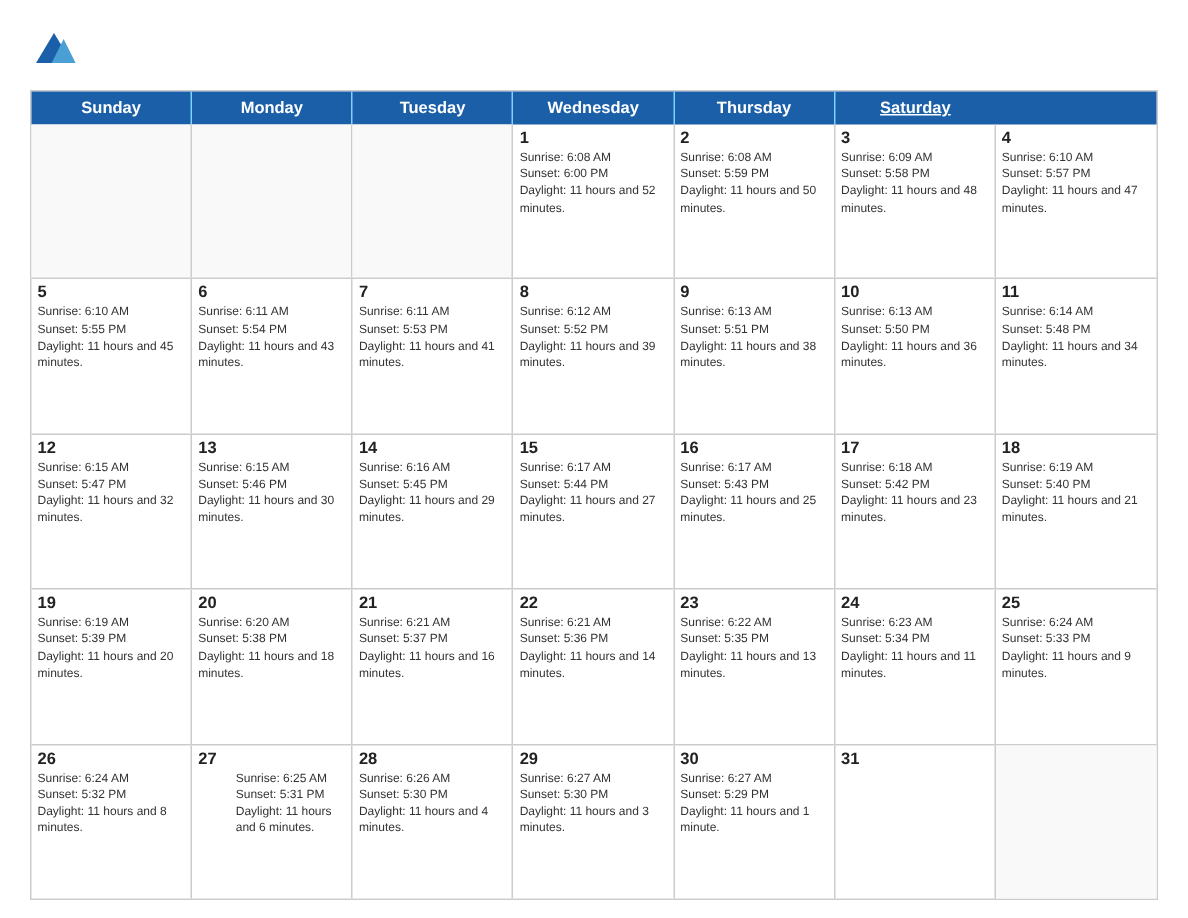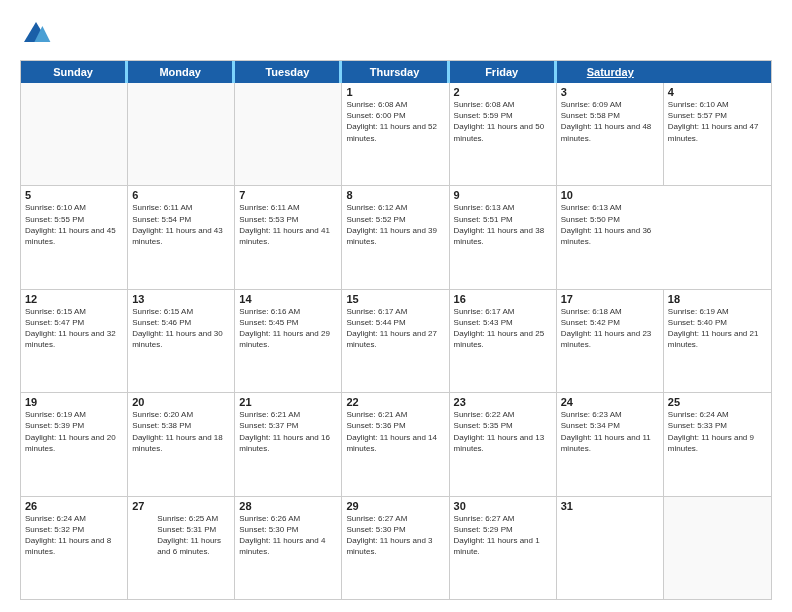--- a/index.html
+++ b/index.html
@@ -69,21 +69,21 @@
       display: grid;
       grid-template-columns: repeat(7, 1fr);
       background: #1a5fa8;
     }
     .cal-header-cell {
       color: #fff;
       font-size: 11px;
       font-weight: bold;
       text-align: center;
       padding: 5px 2px;
-      border-right: 3px solid #7dd3fc;
+      border-right: 1px solid #7dd3fc;
     }
     .cal-header-cell:last-child { border-right: none; text-decoration: underline; }
     .cal-body {
       flex: 1;
       display: flex;
       flex-direction: column;
     }
     .cal-row {
       display: grid;
       grid-template-columns: repeat(7, 1fr);
@@ -132,22 +132,22 @@
       <div class="month-title"></div>
       <div class="location-title"></div>
     </div>
   </div>
 
   <div class="calendar">
     <div class="cal-header">
     <div class="cal-header-cell">Sunday</div>
         <div class="cal-header-cell">Monday</div>
         <div class="cal-header-cell">Tuesday</div>
+        <div class="cal-header-cell">Wednesday</div>
         <div class="cal-header-cell">Thursday</div>
-        <div class="cal-header-cell">Friday</div>
         <div class="cal-header-cell">Saturday</div>
       </div>
     <div class="cal-body">
     <div class="cal-row">
           <div class="cal-cell empty"></div>
           <div class="cal-cell empty"></div>
           <div class="cal-cell empty"></div>
           <div class="cal-cell">
             <div class="day-num">1</div>
             <div class="cell-info" style="white-space: pre-line;">Sunrise: 6:08 AM
@@ -203,20 +203,26 @@
             <div class="cell-info" style="white-space: pre-line;">Sunrise: 6:13 AM
 Sunset: 5:51 PM
 Daylight: 11 hours and 38 minutes.</div>
           </div>
           <div class="cal-cell">
             <div class="day-num">10</div>
             <div class="cell-info" style="white-space: pre-line;">Sunrise: 6:13 AM
 Sunset: 5:50 PM
 Daylight: 11 hours and 36 minutes.</div>
           </div>
+          <div class="cal-cell">
+            <div class="day-num">11</div>
+            <div class="cell-info" style="white-space: pre-line;">Sunrise: 6:14 AM
+Sunset: 5:48 PM
+Daylight: 11 hours and 34 minutes.</div>
+          </div>
         </div>
         <div class="cal-row">
           <div class="cal-cell">
             <div class="day-num">12</div>
             <div class="cell-info" style="white-space: pre-line;">Sunrise: 6:15 AM
 Sunset: 5:47 PM
 Daylight: 11 hours and 32 minutes.</div>
           </div>
           <div class="cal-cell">
             <div class="day-num">13</div>

